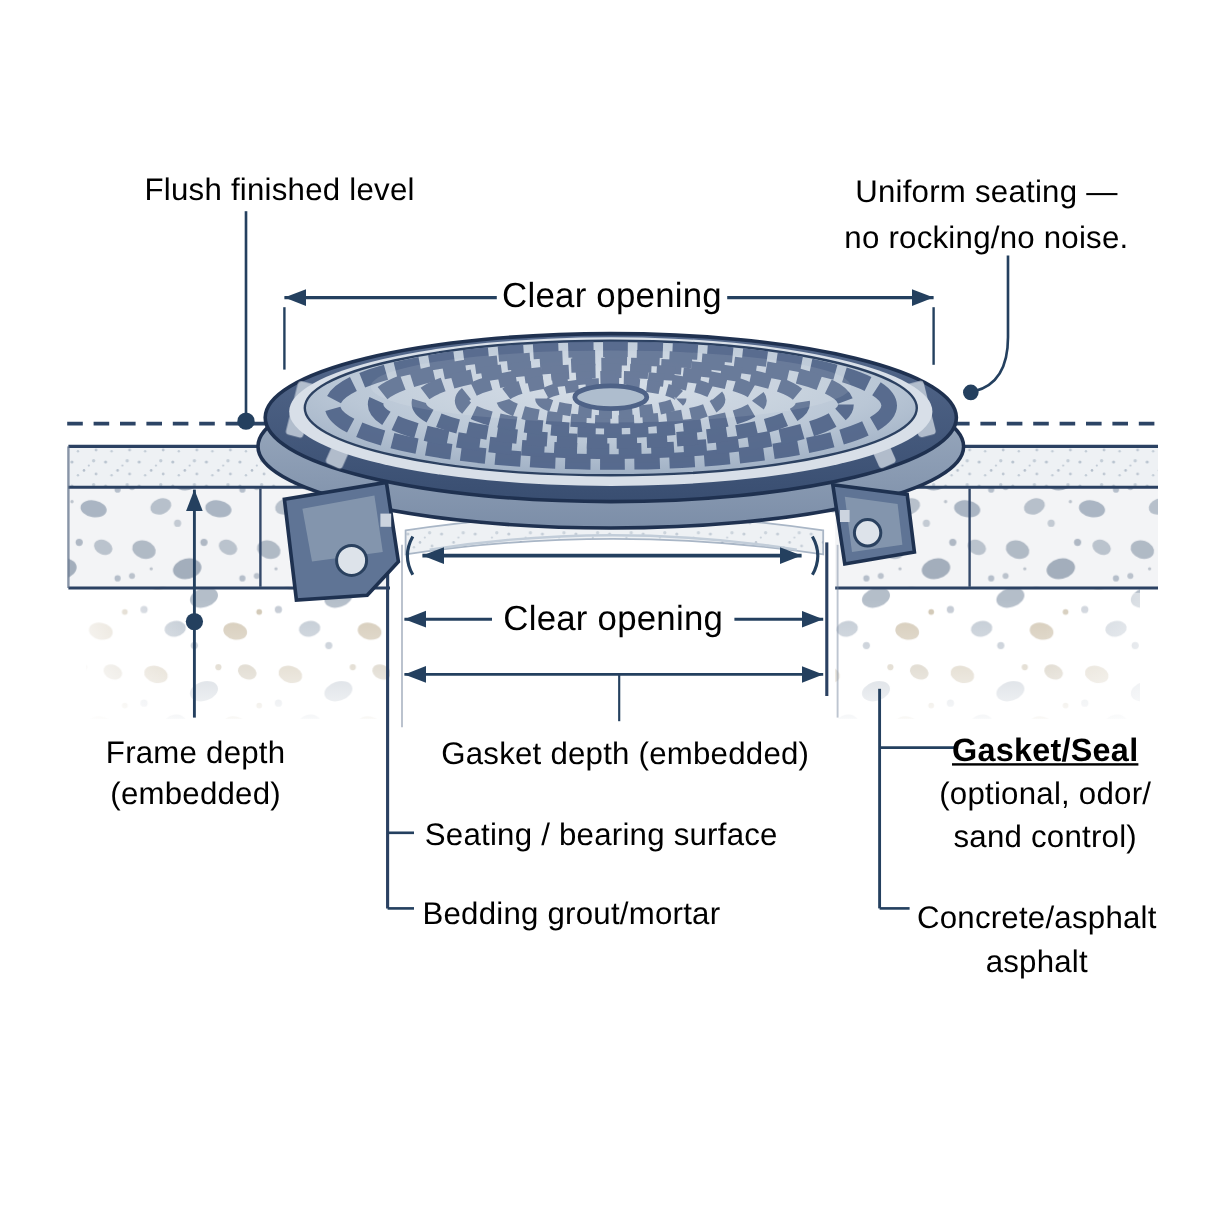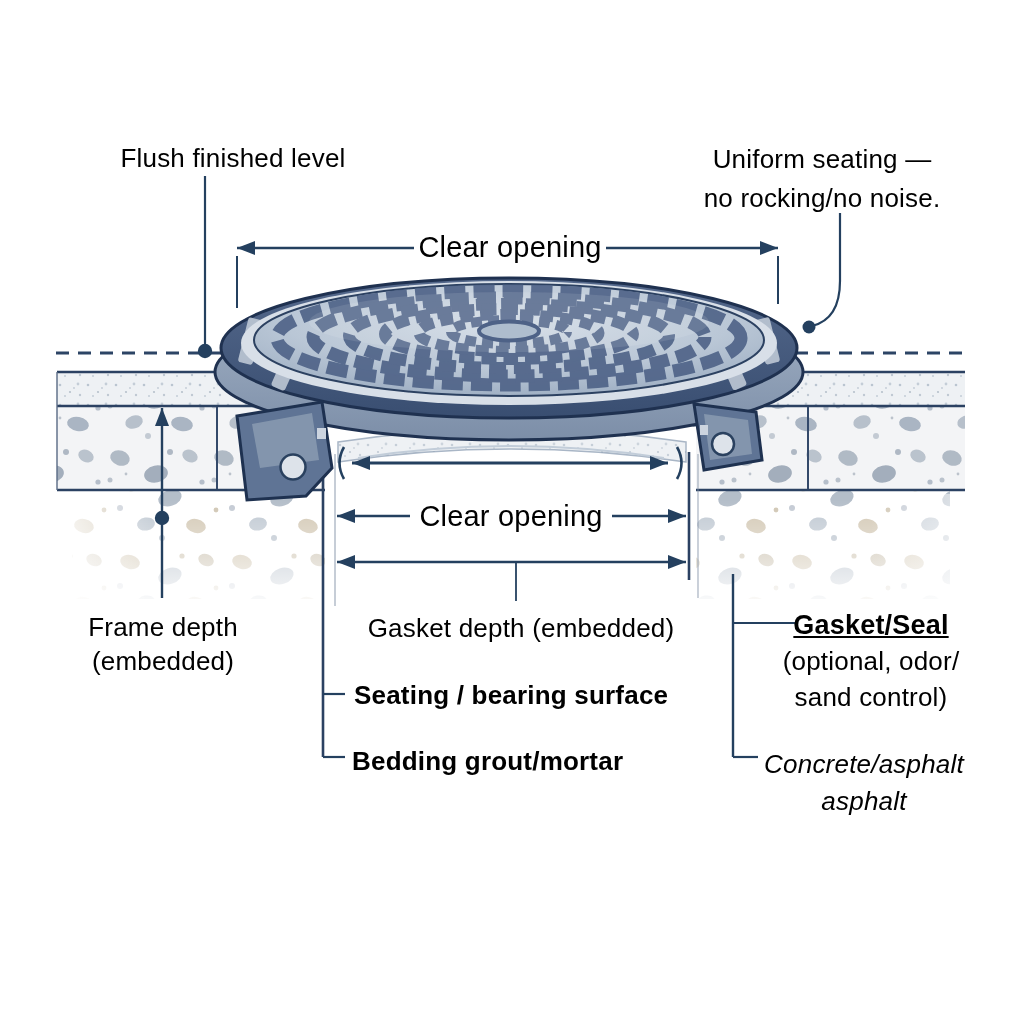--- a/index.html
+++ b/index.html
@@ -2,21 +2,21 @@
 <html><head>
 <meta charset="utf-8">
 <style>
   html,body{margin:0;padding:0;background:#ffffff;}
   .stage{position:relative;width:1024px;height:1024px;background:#ffffff;overflow:hidden;
          font-family:"Liberation Sans",sans-serif;}
   svg{position:absolute;left:0;top:0;}
   .lbl{position:absolute;color:#000000;font-size:26px;line-height:34px;text-align:center;
        transform:translateX(-50%);white-space:nowrap;letter-spacing:.2px;}
   .lbl.big{font-size:29px;}
-  .lbl.left{transform:none;text-align:right;font-weight:bold;}
+  .lbl.left{transform:none;text-align:right;}
   .lbl .bold{font-weight:bold;font-size:27px;text-decoration:underline;}
   .lbl div{white-space:nowrap;}
   .lh36{line-height:36px;}
   .lh37{line-height:37px;}
   .lh39{line-height:39px;margin-left:16px;}
 </style>
 </head>
 <body>
 
 <div class="stage">
@@ -229,18 +229,18 @@
   <div class="lbl left" style="left:354px;top:678px;">Seating / bearing surface</div>
 
   <div class="lbl left" style="left:352px;top:744px;">Bedding grout/mortar</div>
 
   <div class="lbl lh36" style="left:871px;top:607px;">
     <div class="bold">Gasket/Seal</div>
     <div>(optional, odor/</div>
     <div>sand control)</div>
   </div>
 
-  <div class="lbl lh37" style="left:864px;top:746px;font-style:italic;">
+  <div class="lbl lh37" style="left:864px;top:746px;">
     <div>Concrete/asphalt</div>
     <div>asphalt</div>
   </div>
 
 </div>
 
 </body></html>

